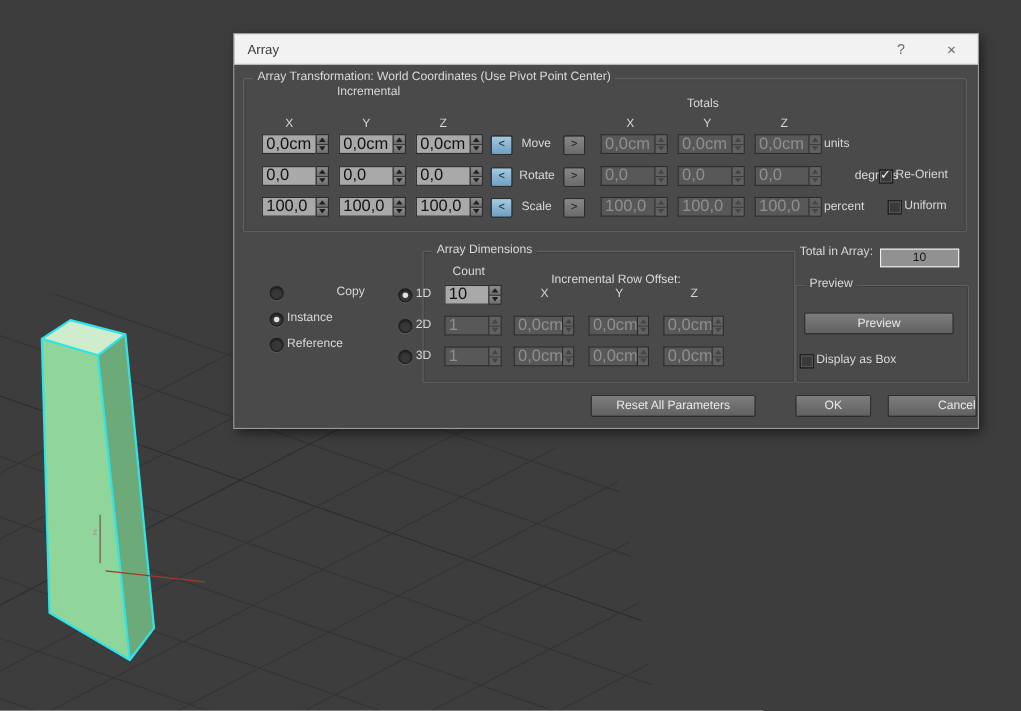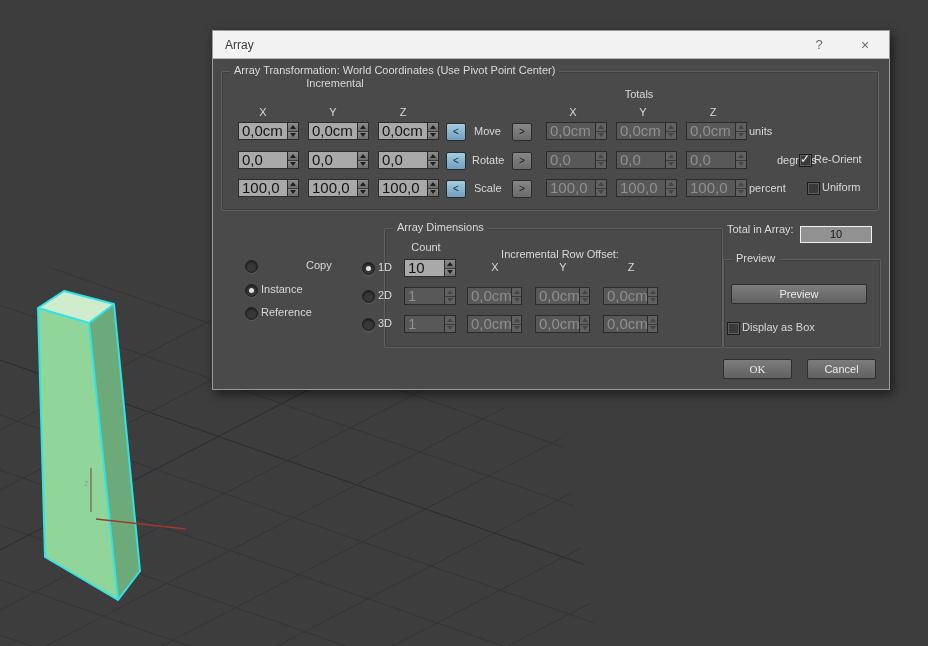--- a/index.html
+++ b/index.html
@@ -363,17 +363,18 @@
     <span class="lbl" style="left:514px;top:192px;">Total in Array:</span>
     <div class="total-field" style="left:587px;top:195px;width:70px;height:15px;">10</div>
 
     <div class="grp" style="left:510px;top:228px;width:156px;height:87px;">
       <span class="grp-title">Preview</span>
     </div>
     <div class="btn" style="left:518px;top:253px;width:136px;height:20px;line-height:18px;">Preview</div>
     <div class="check" style="left:514px;top:291px;"></div>
     <span class="lbl" style="left:529px;top:290px;">Display as Box</span>
 
-    <div class="btn" style="left:510px;top:328px;width:69px;height:20px;line-height:18px;font-family:Liberation Serif, serif;">OK</div>
-    <div class="btn" style="left:594px;top:328px;width:69px;height:20px;line-height:18px;">Cancel</div>
+    <div class="btn" style="left:324px;top:328px;width:150px;height:20px;line-height:18px;">Reset All Parameters</div>
+    <div class="btn" style="left:510px;top:328px;width:69px;height:20px;line-height:18px;">OK</div>
+    <div class="btn" style="left:594px;top:328px;width:81px;height:20px;line-height:18px;text-align:right;">Cancel</div>
 
   </div>
 </div>
 
 </body></html>

